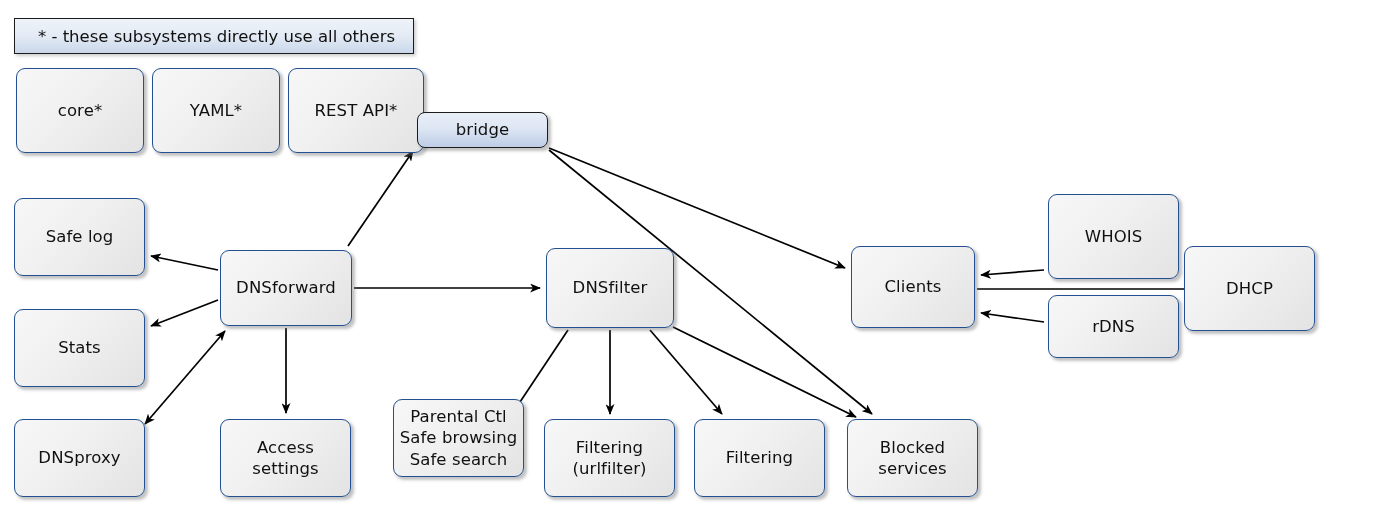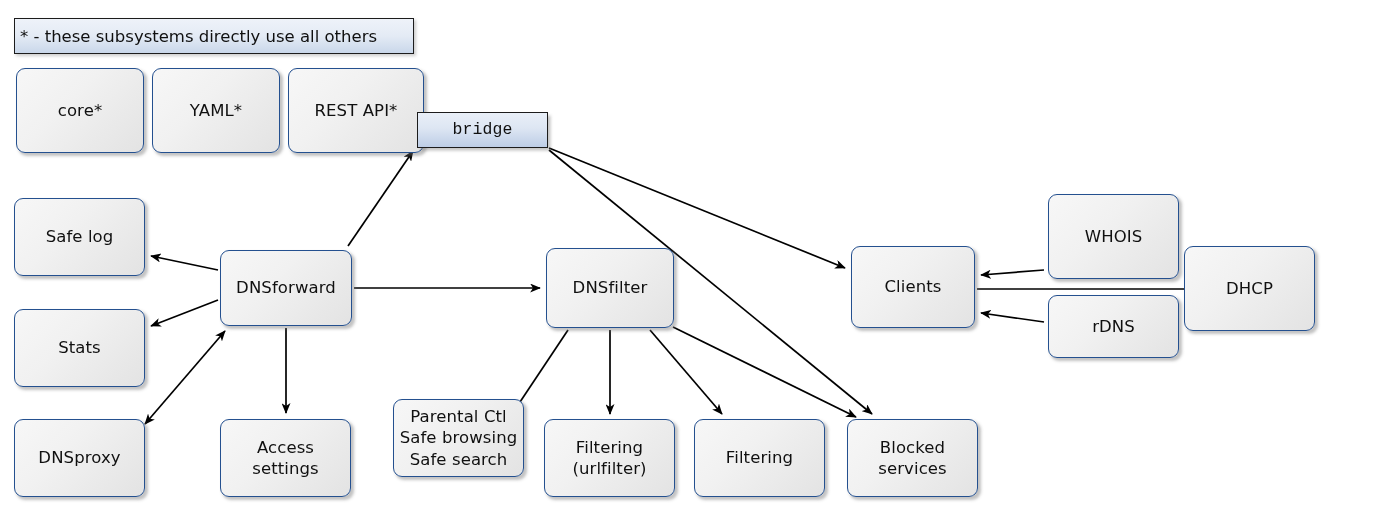--- a/index.html
+++ b/index.html
@@ -16,24 +16,23 @@
     display:flex;align-items:center;justify-content:center;
     text-align:center;
     color:#101010;
     font-size:16.5px;
     line-height:1.30;
     letter-spacing:0.1px;
     z-index:3;
   }
   .node.bridge{
     border:1.8px solid #1c1c1c;
-    border-radius:0;
+    border-radius:8px;
     background:linear-gradient(180deg,#e9eff8 0%,#dde6f3 45%,#bdcde6 100%);
     box-shadow:2.5px 2.5px 3px rgba(120,120,120,0.45);
-    font-family:Liberation Mono, monospace;
   }
   .legend{
     position:absolute;
     box-sizing:border-box;
     border:1.4px solid #1c1c1c;
     border-radius:0;
     background:linear-gradient(180deg,#eef2f9 0%,#e4ebf5 50%,#c9d7ea 100%);
     display:flex;align-items:center;
     padding-left:5px;
     font-size:16.5px;
@@ -69,21 +68,21 @@
         <polyline points="568,330 512,414" stroke="#000000" marker-end="url(#ah)"></polyline>
         <polyline points="610,330 610,414" stroke="#000000" marker-end="url(#ah)"></polyline>
         <polyline points="650,330 722,414" stroke="#000000" marker-end="url(#ah)"></polyline>
         <polyline points="673,327 856,417" stroke="#000000" marker-end="url(#ah)"></polyline>
         <polyline points="1044,270 981,275" stroke="#000000" marker-end="url(#ah)"></polyline>
         <polyline points="1044,322 981,313" stroke="#000000" marker-end="url(#ah)"></polyline>
         <polyline points="977,289 1240,289" stroke="#000000" marker-end="url(#ah)"></polyline>
       </g>
   </svg>
 
-  <div class="legend" style="left: 14px; top: 18px; width: 400px; height: 36px;">
+  <div class="legend" style="left: 14px; top: 18px; width: 400px; height: 36px; justify-content: center;">
     <span>* - these subsystems directly use all others</span>
   </div>
 
   <div id="node-layer">
       <div class="node" style="left: 16px; top: 68px; width: 128px; height: 85px;">
         <span class="nlabel">core*</span>
       </div>
       <div class="node" style="left: 152px; top: 68px; width: 128px; height: 85px;">
         <span class="nlabel">YAML*</span>
       </div>

